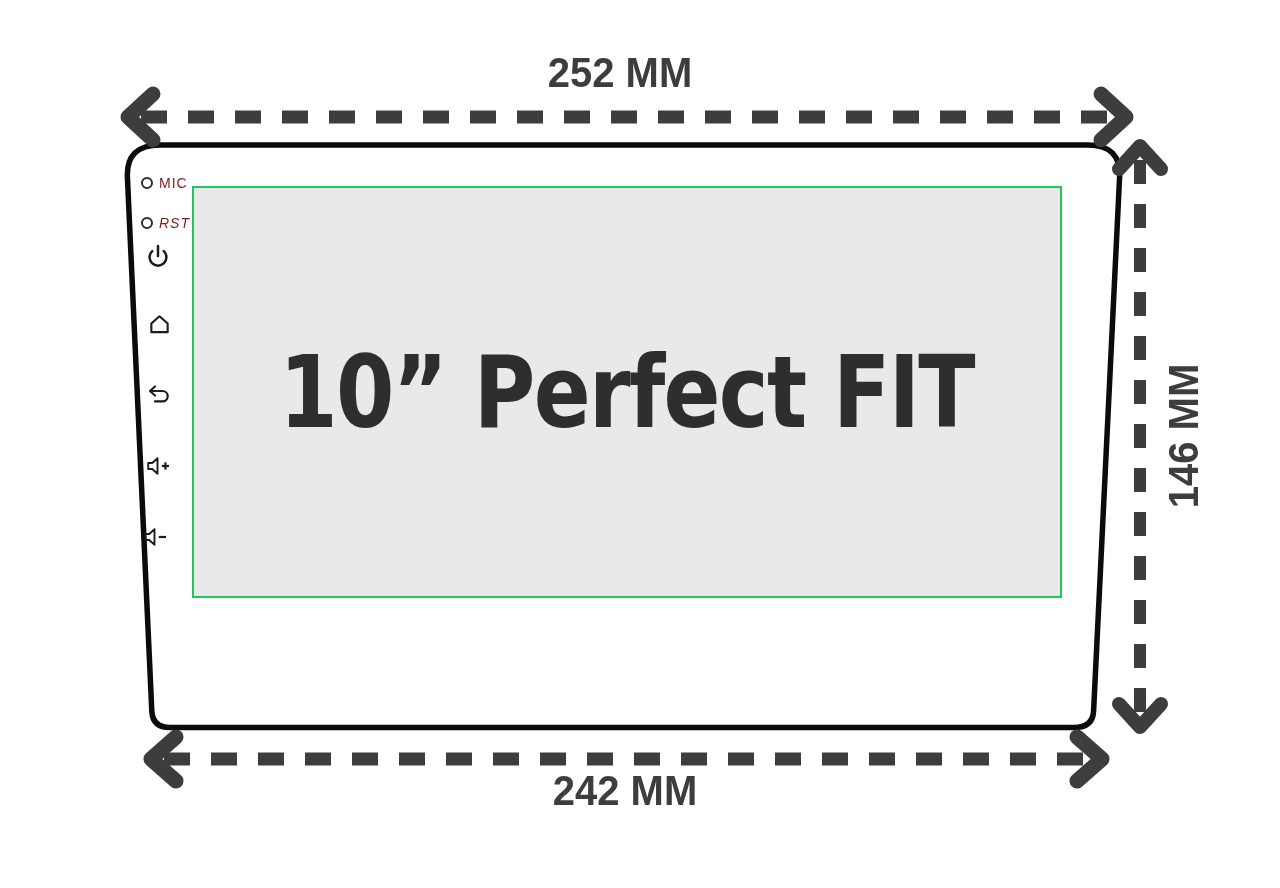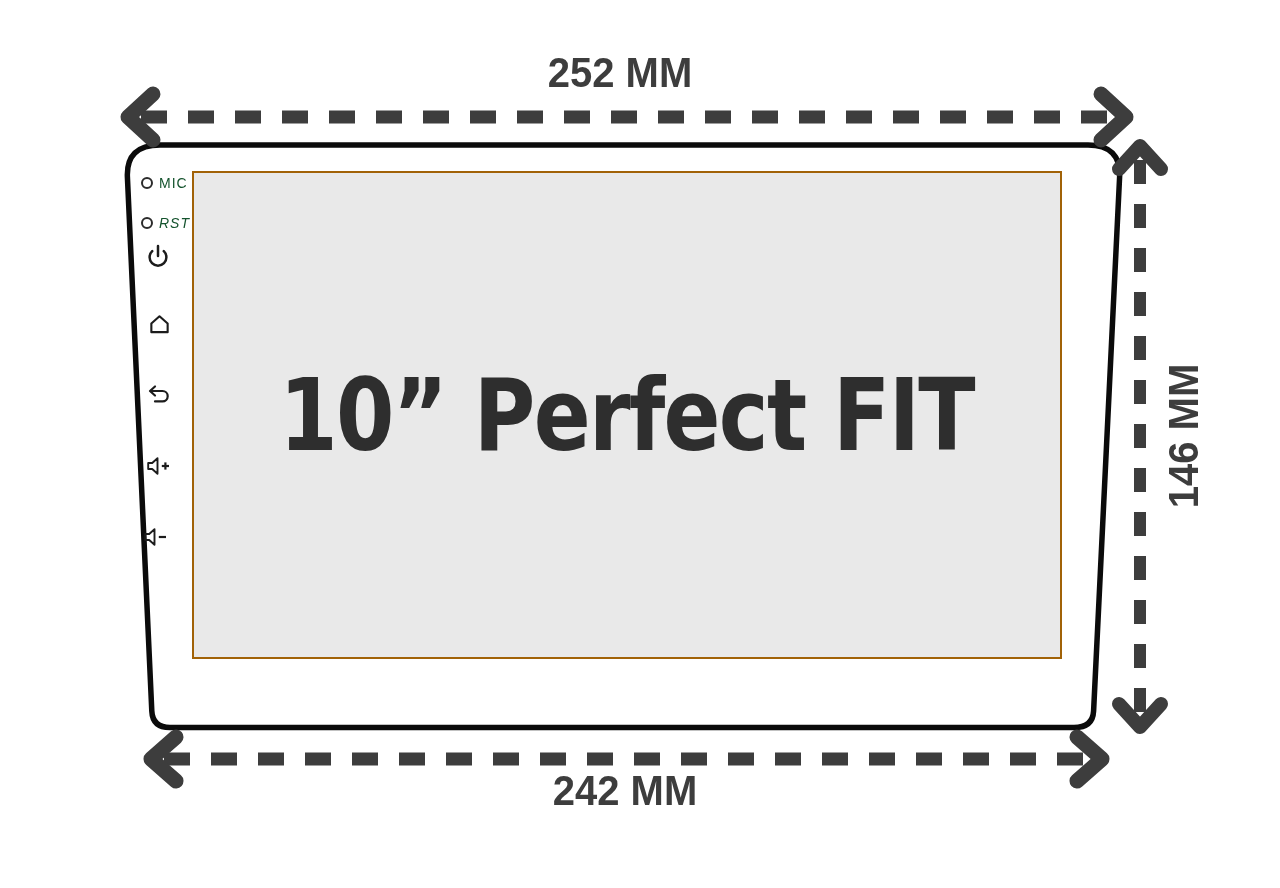--- a/index.html
+++ b/index.html
@@ -33,24 +33,24 @@
     white-space: nowrap;
   }
   #top-width-label   { left: 420px; top: 50px;  width: 400px; transform: scaleY(1.08); }
   #bottom-width-label{ left: 425px; top: 768px; width: 400px; transform: scaleY(1.08); }
   #height-label {
     left: 1083px; top: 414px; width: 200px; height: 44px;
     transform: rotate(-90deg) scaleY(1.08);
   }
   #screen {
     position: absolute;
-    left: 192px; top: 171px;
-    width: 870px; height: 488px;
+    left: 192px; top: 186px;
+    width: 870px; height: 412px;
     background: #e9e9e9;
-    border: 2px solid #a16207;
+    border: 2px solid #22c55e;
     box-sizing: border-box;
     display: flex;
     align-items: center;
     justify-content: center;
   }
   #screen-title {
     font-family: "DejaVu Sans", sans-serif;
     font-weight: 700;
     font-size: 100px;
     color: #2e2e2e;
@@ -68,21 +68,21 @@
   #rst-port { left: 141px; top: 216px; font-style: italic; }
   .port-hole {
     width: 8px; height: 8px;
     border: 2.5px solid #2b2b2b;
     border-radius: 50%;
     background: #ffffff;
     box-sizing: content-box;
   }
   .port-label {
     font-size: 14px;
-    color: #14532d;
+    color: #7f1d1d;
     letter-spacing: 1px;
     line-height: 14px;
   }
   .hw-btn { position: absolute; }
   #power-button       { left: 146px; top: 244px; }
   #home-button        { left: 148px; top: 313px; }
   #back-button        { left: 146px; top: 384px; }
   #volume-up-button   { left: 146px; top: 456px; }
   #volume-down-button { left: 143px; top: 527px; }
   .hw-btn svg { display: block; }

